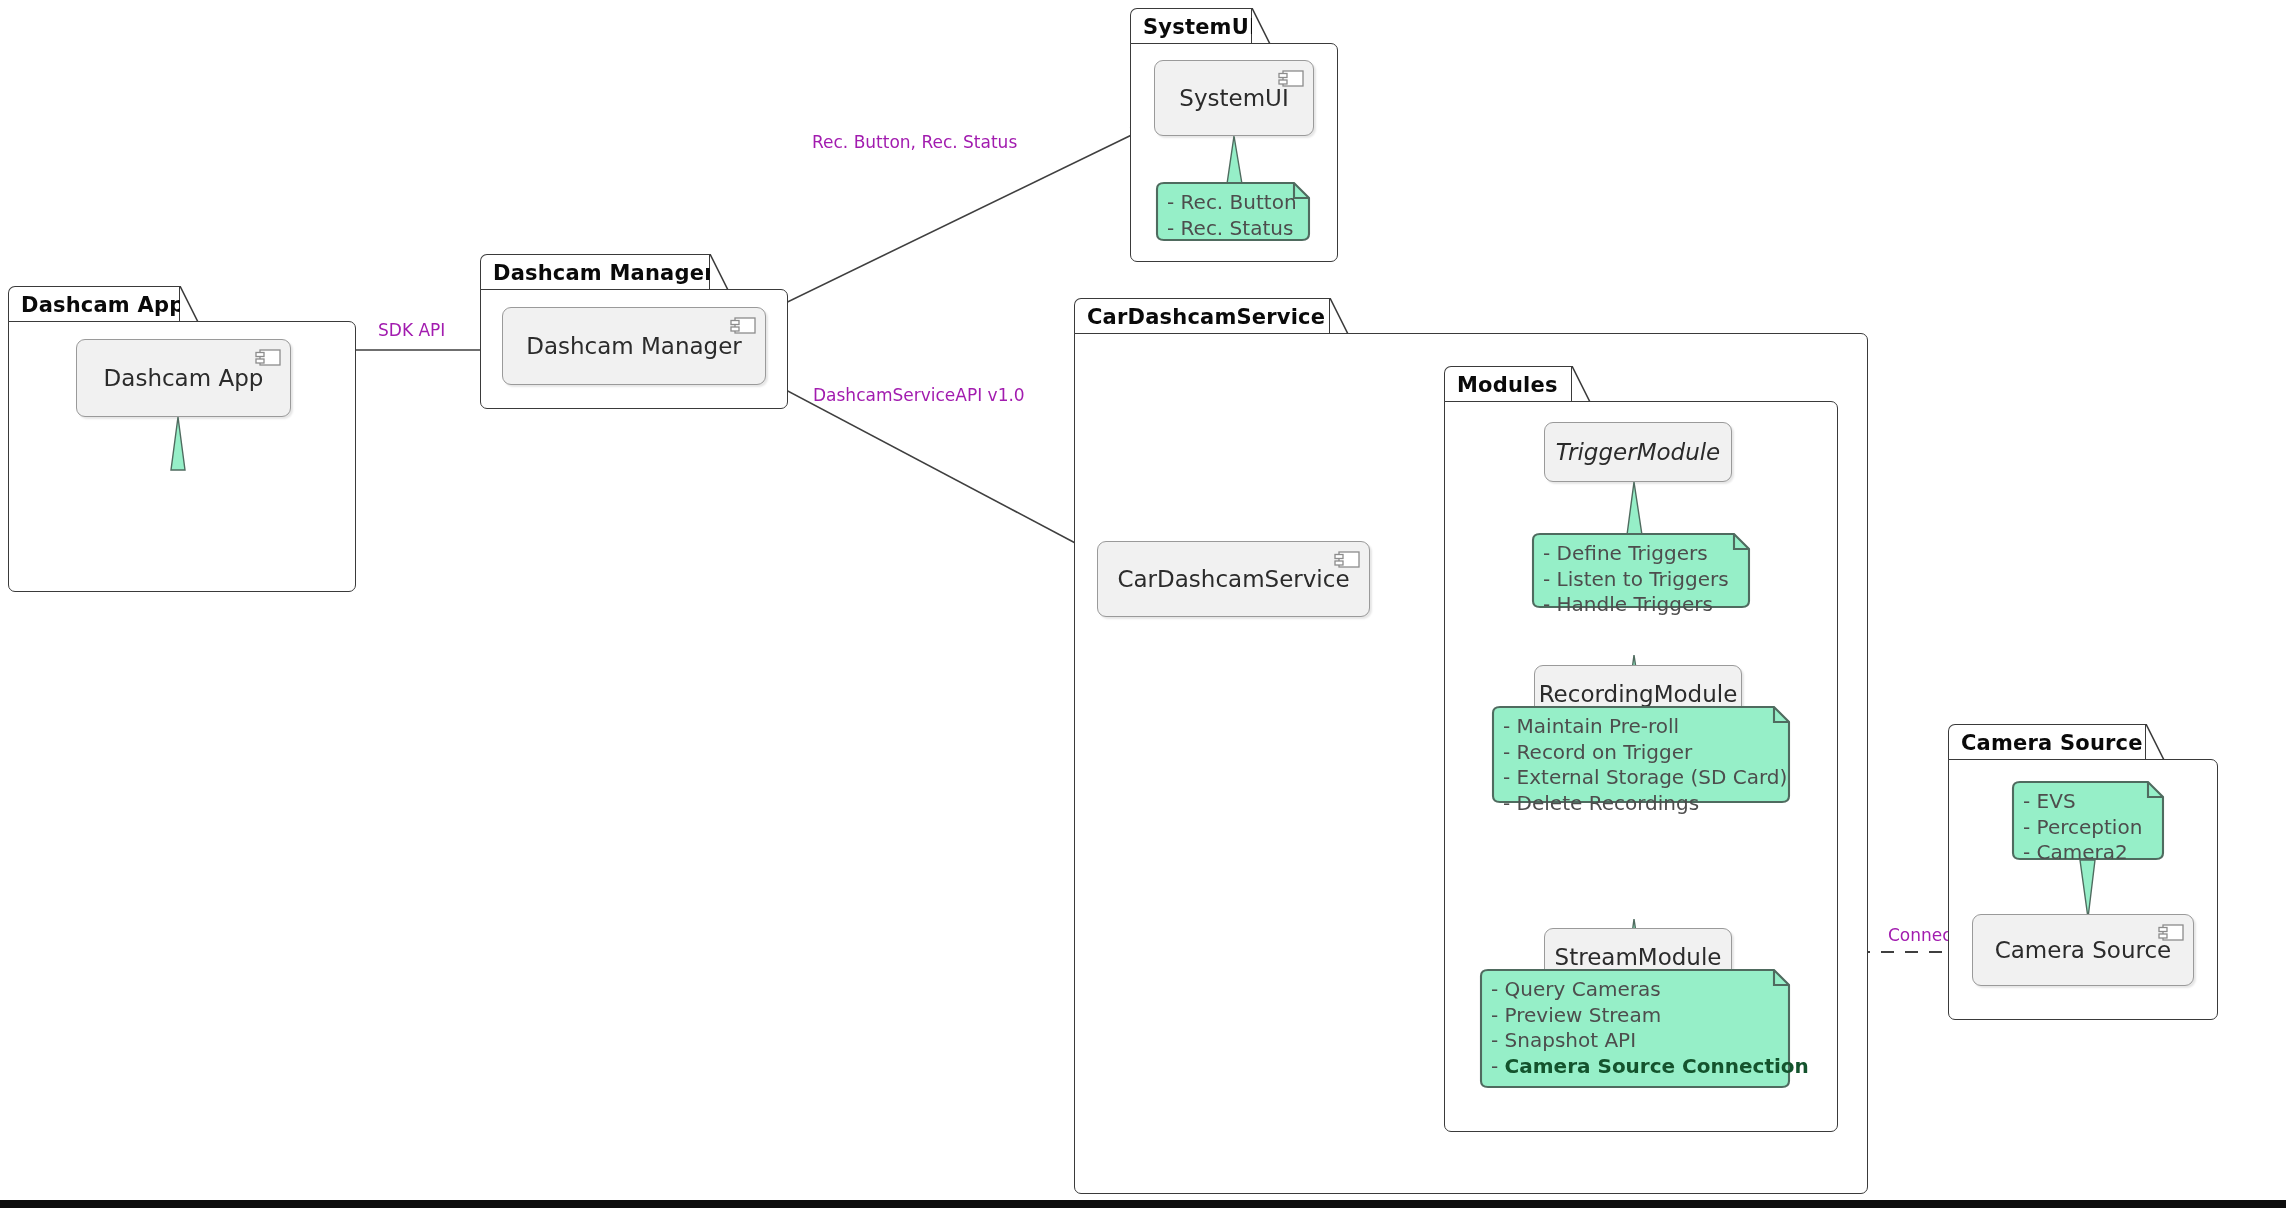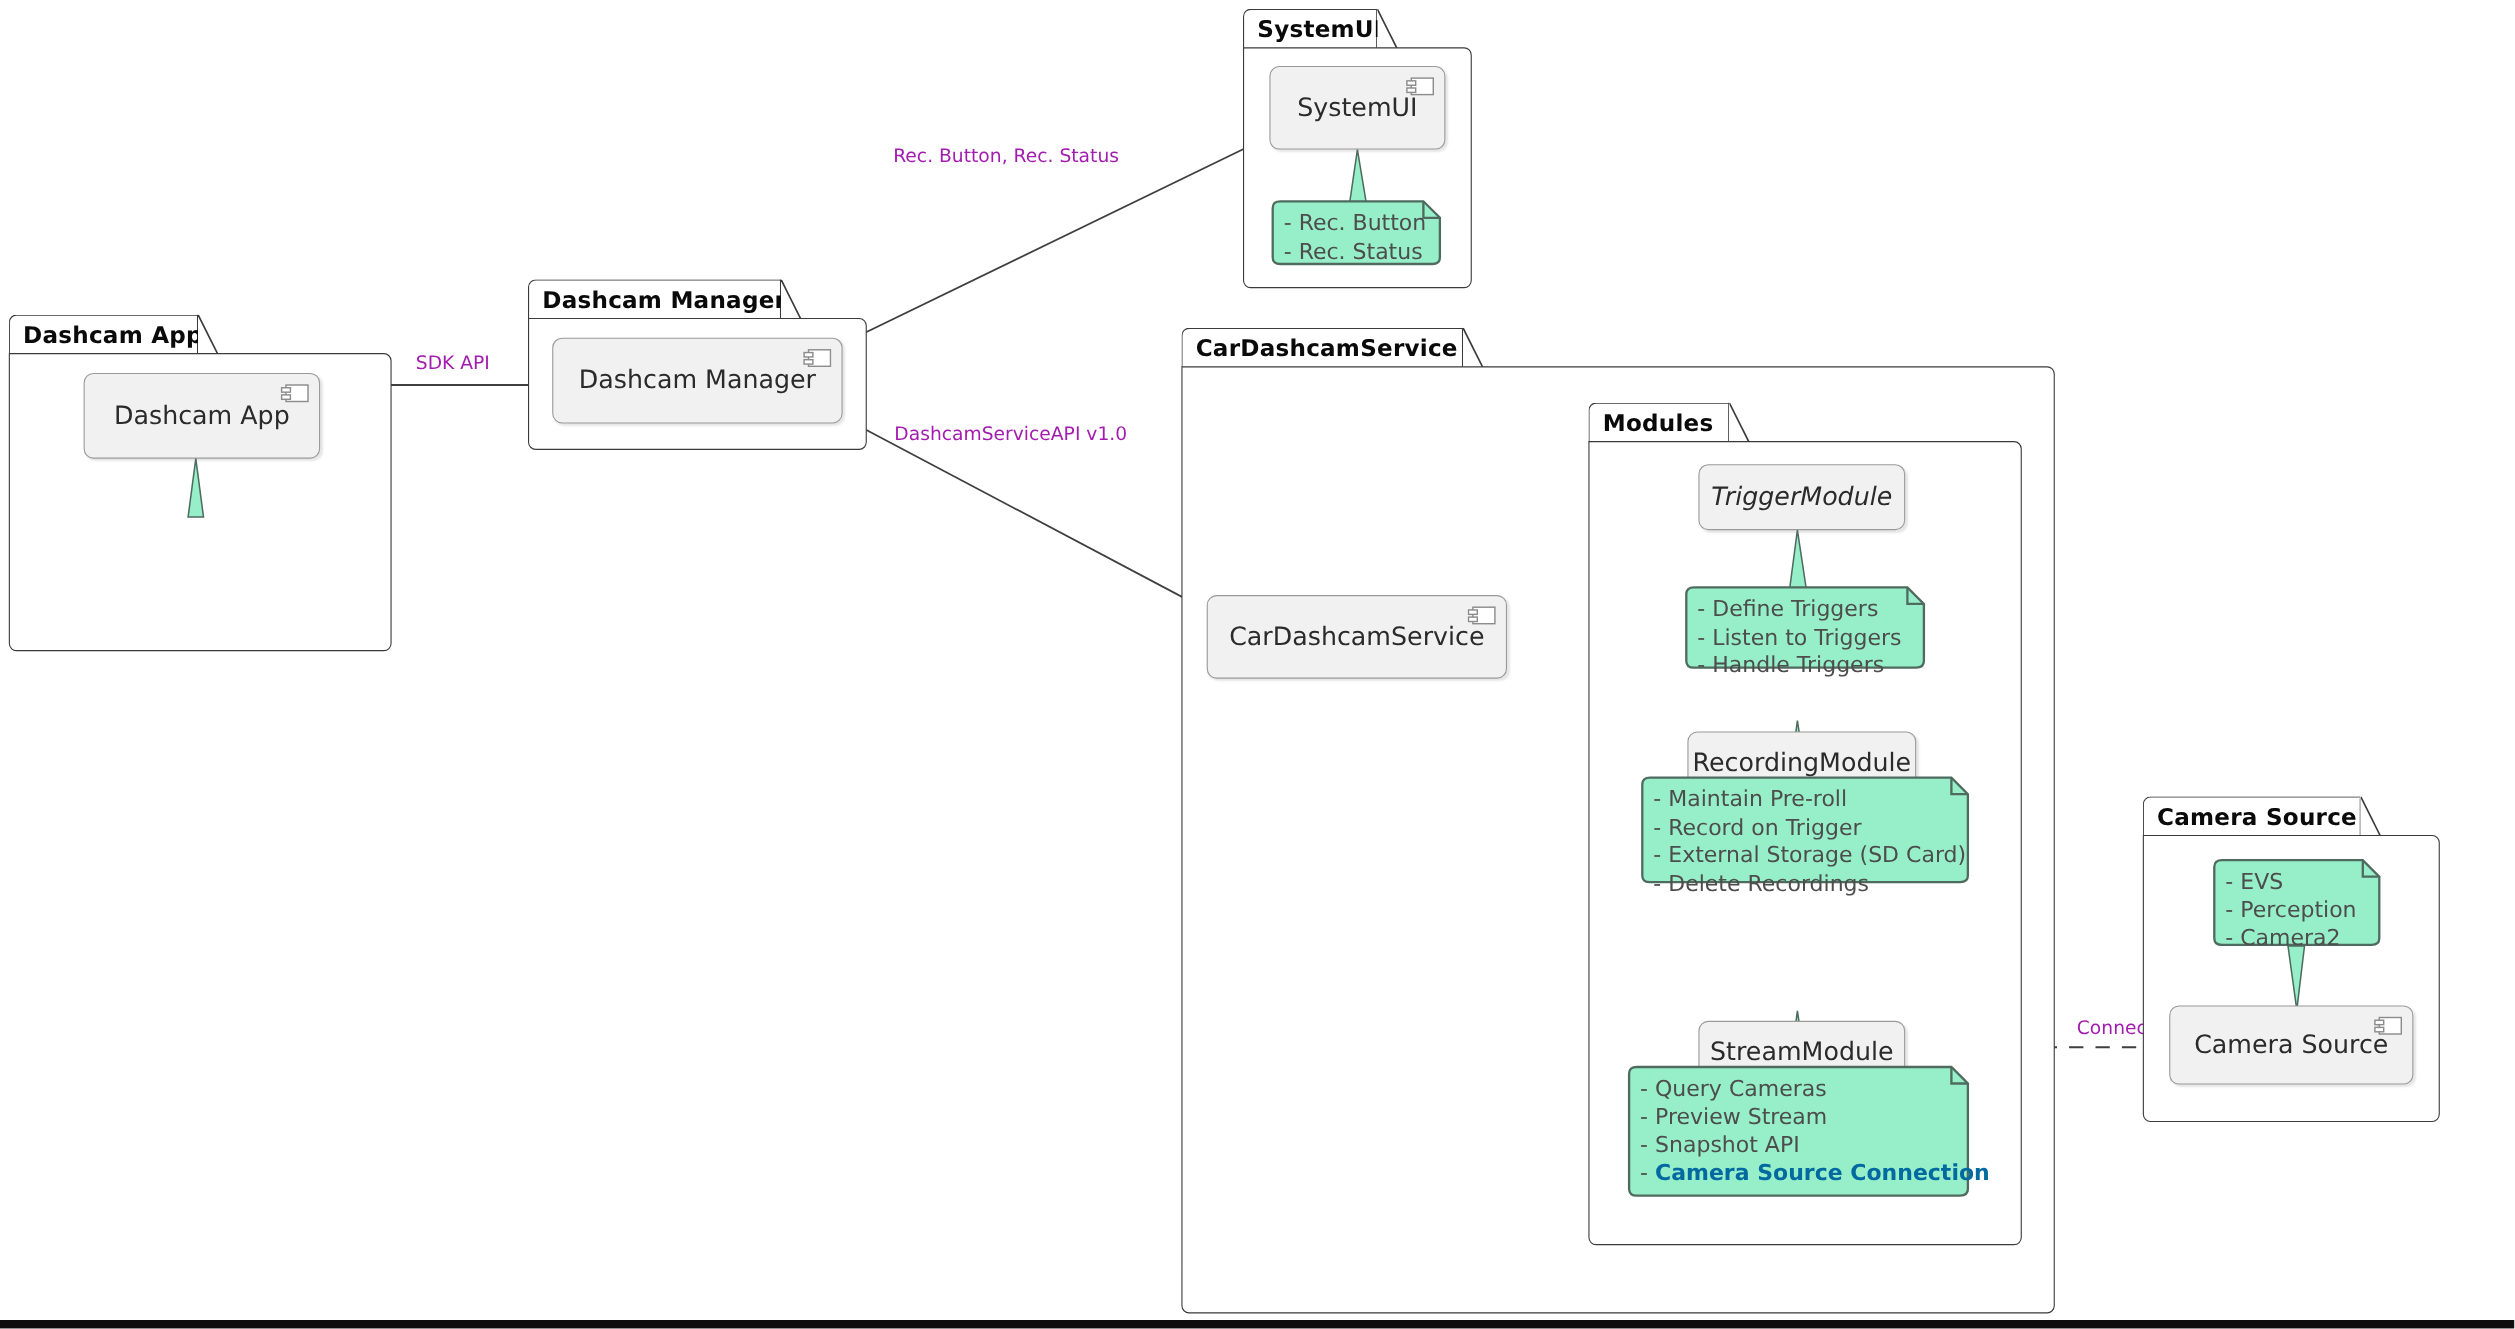--- a/index.html
+++ b/index.html
@@ -101,21 +101,21 @@
     overflow: visible;
   }
   .note-text {
     position: relative;
     padding: 9px 16px 9px 13px;
     font-size: 20px;
     line-height: 1.285;
     color: #4d4d4d;
     white-space: pre;
   }
-  .note-text b { color: #0369a1; }
+  .note-text b { color: #14532d; }
   
   .edge-label {
     position: absolute;
     font-size: 17px;
     color: #a21caf;
     white-space: nowrap;
     background: transparent;
   }
   
   #bottom-strip {

